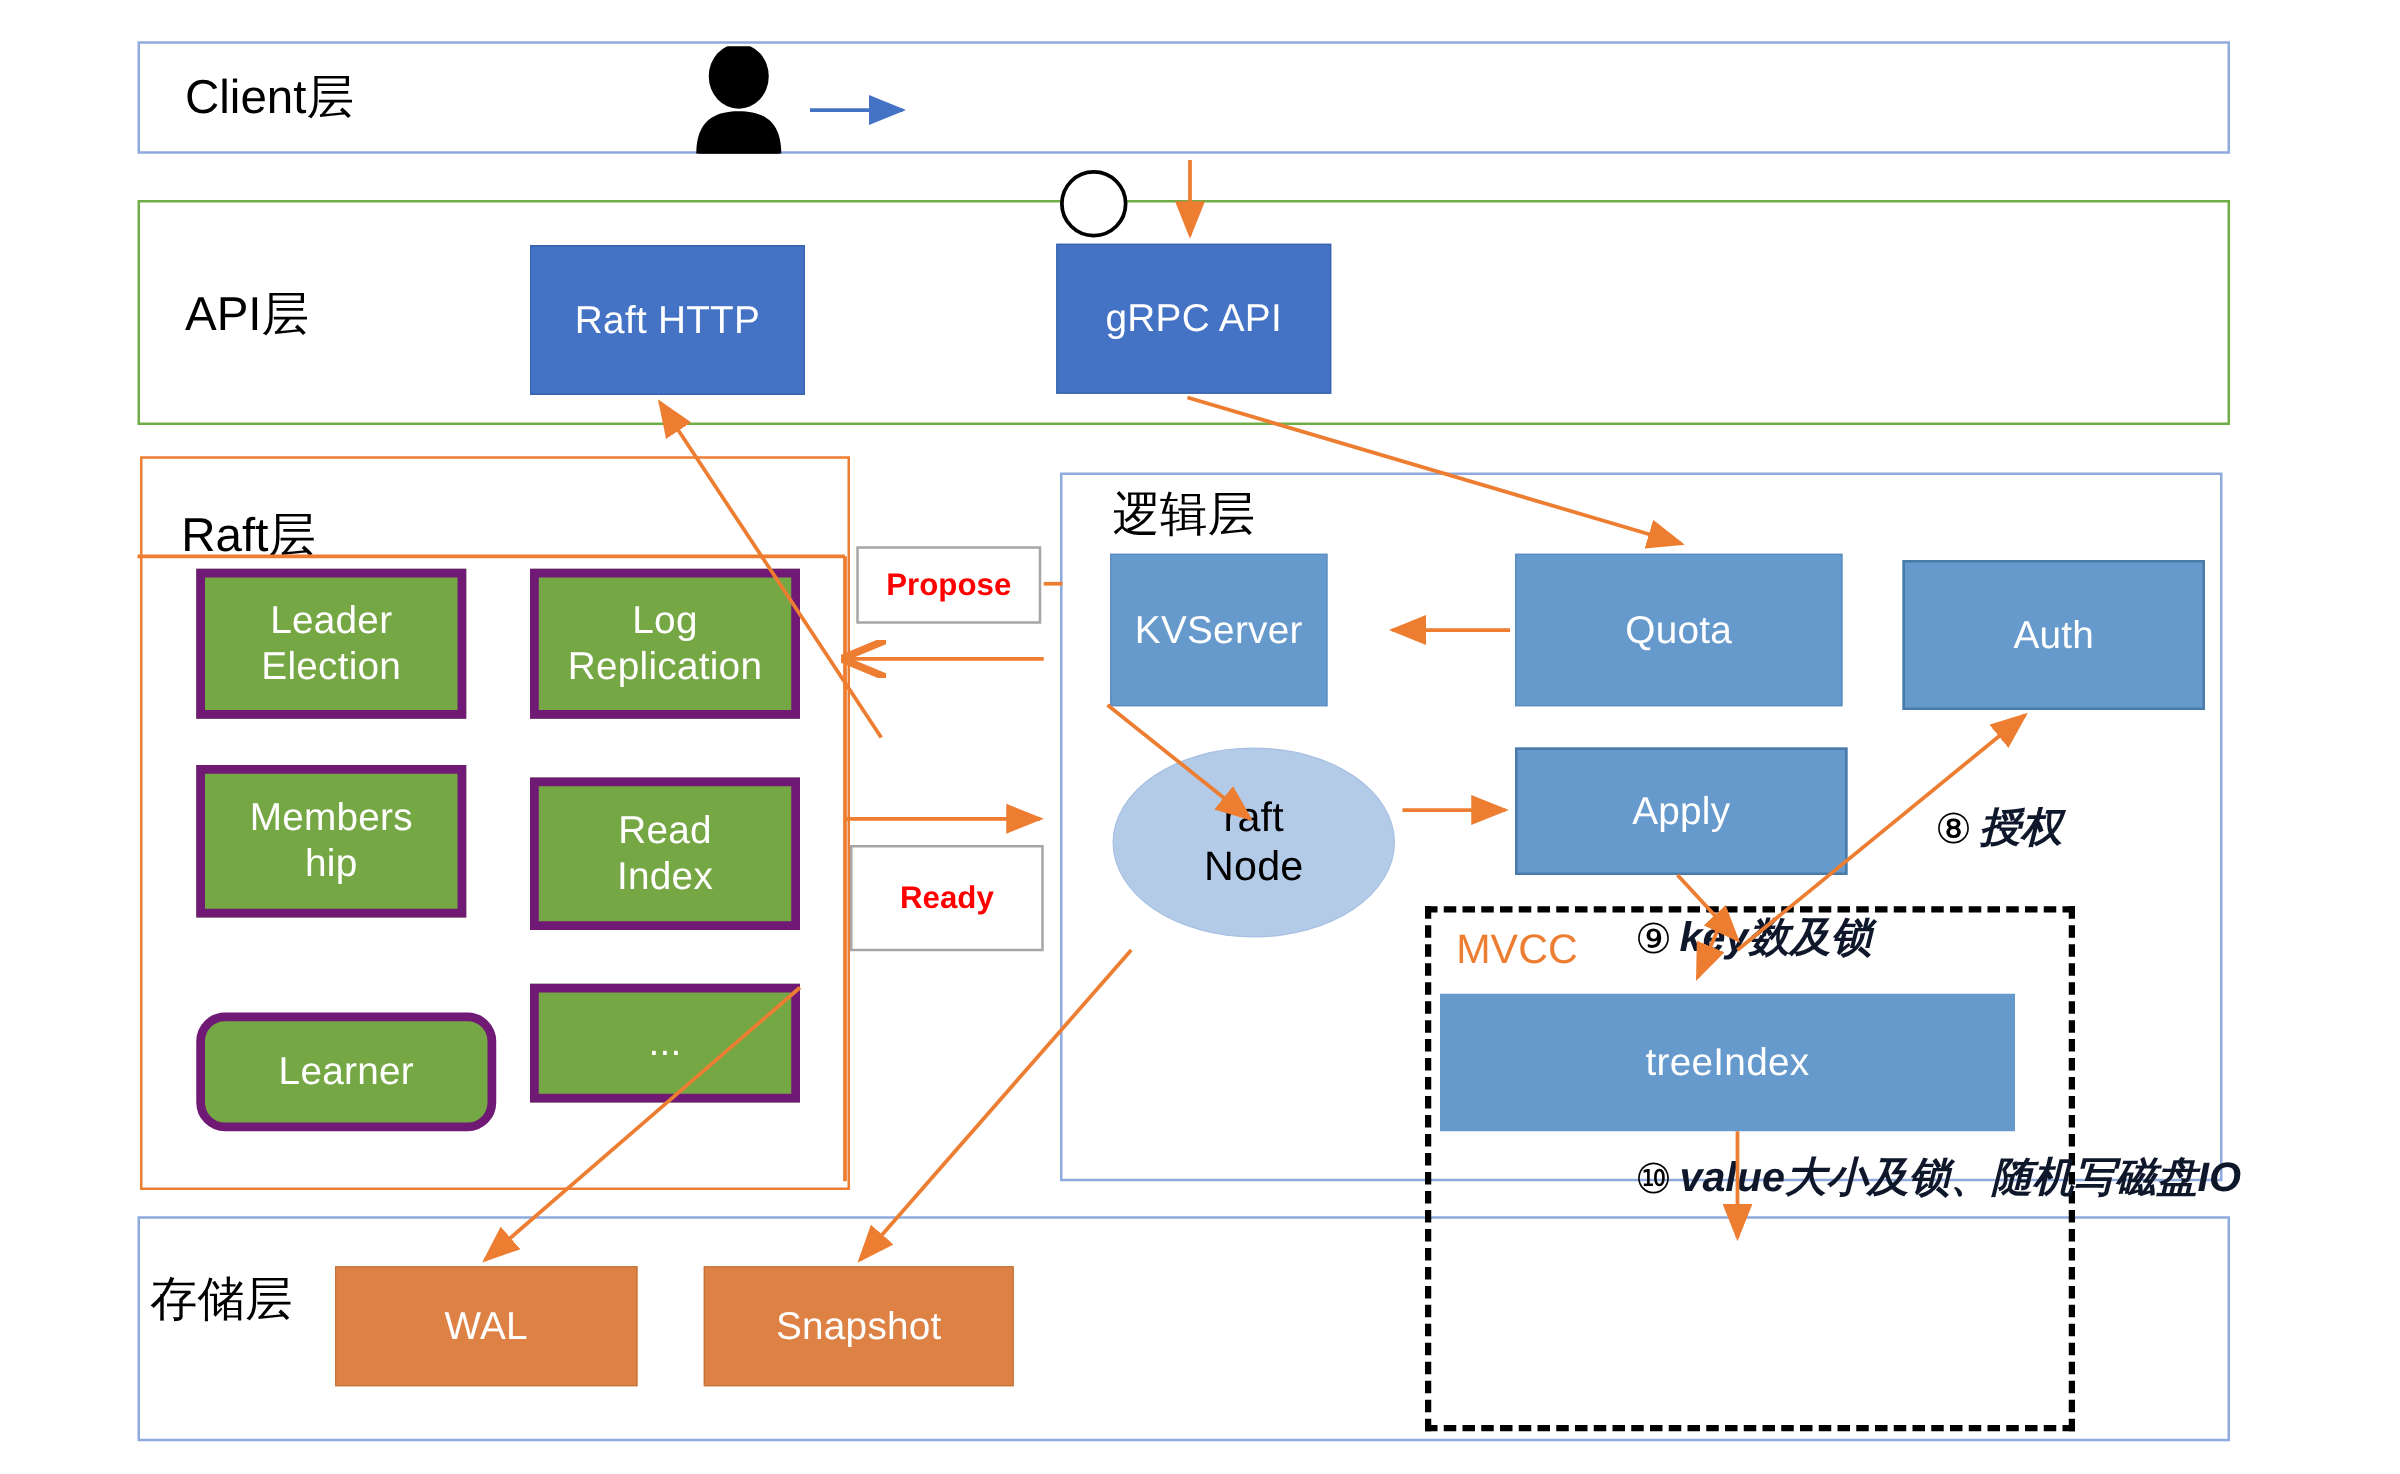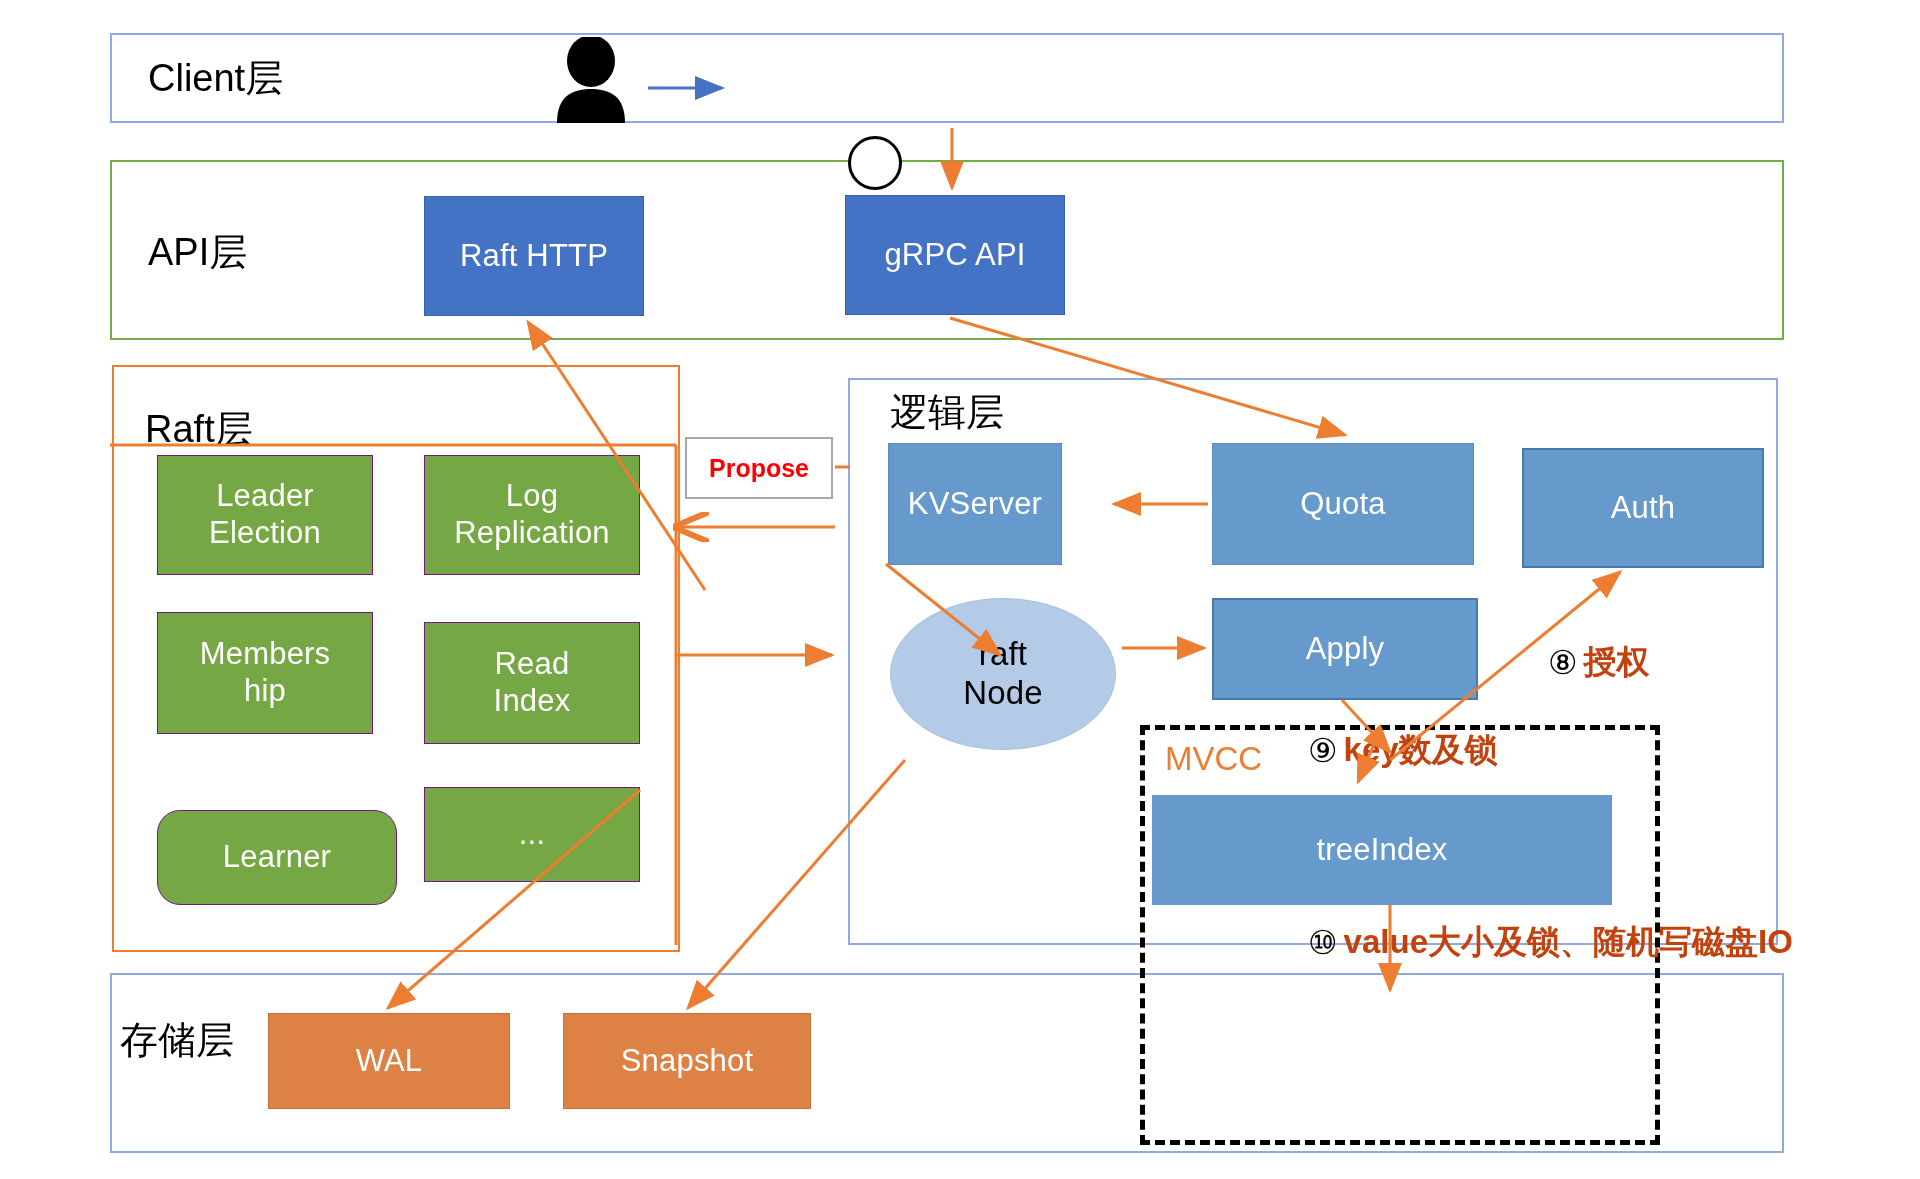--- a/index.html
+++ b/index.html
@@ -51,21 +51,21 @@
   .node-darkblue {
     background: #4472c4;
     border: 1px solid #3761ad;
   }
   .node-midblue {
     background: #6699cc;
     border: 1px solid #5b8cbd;
   }
   .node-green {
     background: #76a745;
-    border: 1px solid #701a75;
+    border: 7px solid #701a75;
   }
   .node-orange {
     background: #dd8244;
     border: 1px solid #c4713a;
   }
   .node-white {
     background: #ffffff;
     border: 3px solid #000000;
     color: #000000;
     font-size: 36px;
@@ -113,22 +113,23 @@
     align-items: center;
     white-space: nowrap;
     font-size: 33px;
   }
   .annot .circnum {
     color: #000000;
     font-size: 33px;
     margin-right: 6px;
   }
   .annot .annot-text {
-    color: #c2410c;
+    color: #0f172a;
     font-weight: bold;
+    font-style: italic;
   }
 
   .step-circle {
     position: absolute;
     box-sizing: border-box;
     border: 3px solid #000000;
     border-radius: 50%;
     background: #ffffff;
     display: flex;
     align-items: center;
@@ -210,20 +211,21 @@
     <span style="display:block;">Read</span>
     <span style="display:block;">Index</span>
   </div>
 
   <div class="node node-green" style="left:157px; top:810px; width:240px; height:95px;border-radius:23px;">Learner</div>
 
   <div class="node node-green" style="left:424px; top:787px; width:216px; height:95px;">...</div>
 
   <div class="tag-box" style="left:685px; top:437px; width:148px; height:62px;">Propose</div>
 
+  <div class="tag-box" style="left:680px; top:676px; width:155px; height:85px;">Ready</div>
 
   <div class="node node-midblue" style="left:888px; top:443px; width:174px; height:122px;">KVServer</div>
 
   <div class="node node-midblue" style="left:1212px; top:443px; width:262px; height:122px;">Quota</div>
 
   <div class="node node-midblue" style="left:1522px; top:448px; width:242px; height:120px; border:2px solid #4a7ba8;">Auth</div>
 
   <div class="node node-ellipse" style="left:890px; top:598px; width:226px; height:152px; flex-direction:column;">
     <span style="display:block;">raft</span>
     <span style="display:block;">Node</span>

